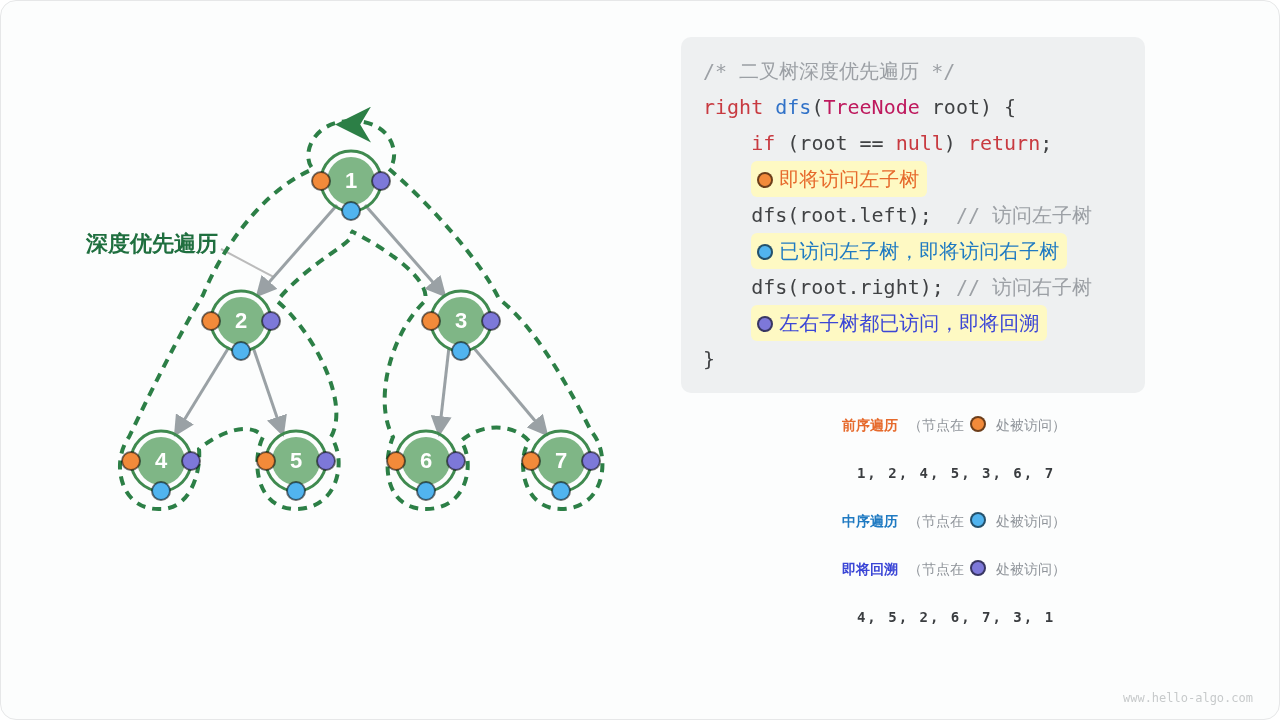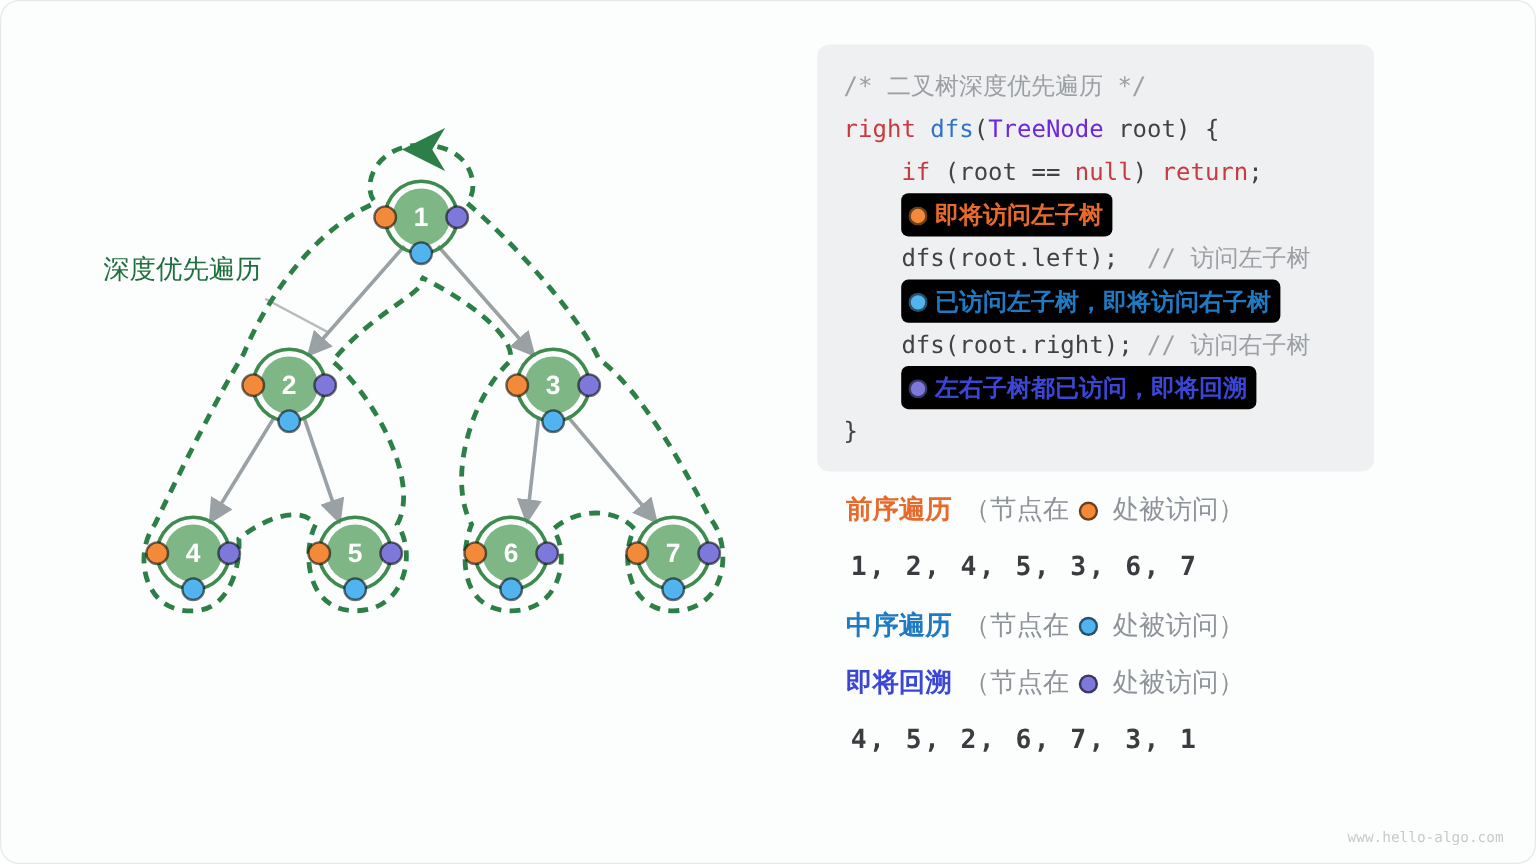--- a/index.html
+++ b/index.html
@@ -21,22 +21,22 @@
   }
   .tree-pane {
     position: absolute;
     left: 50px;
     top: 100px;
     width: 600px;
     height: 520px;
   }
   .tree-label {
     position: absolute;
-    left: 35px; top: 109px;
-    font-weight: 400;
+    left: 35px; top: 128px;
+    font-weight: 700;
     font-size: 22px;
     color: #1f6f3f;
   }
   .tree-label-line {
     position: absolute;
     left: 170px; top: 147px;
     width: 60px; height: 2px;
     background: #bbb;
     transform: rotate(28deg);
     transform-origin: left center;
@@ -54,51 +54,52 @@
     border-radius: 10px;
     padding: 16px 22px;
     font-family: ui-monospace, "SF Mono", Menlo, Consolas, monospace;
     font-size: 20px;
     line-height: 36px;
     color: #404244;
   }
   .code-pane .ln { white-space: pre; }
   .kw { color: #c83a40; }
   .fn { color: #3172c8; }
-  .ty { color: #6d28d9; }
+  .ty { color: #be185d; }
   .cm { color: #9ca0a5; }
   .hl {
     display: inline-block;
-    background: #000000;
+    background: #fef9c3;
     border-radius: 6px;
     padding: 0 8px 0 4px;
-    font-weight: 700;
+    font-weight: 400;
     text-align: right;
   }
   .hl.pre  { color: #e66a2c; }
   .hl.in   { color: #1f7ac2; }
   .hl.post { color: #3b46d6; }
   .dot {
     display: inline-block;
     width: 16px; height: 16px;
     border-radius: 50%;
     border: 2px solid rgba(0,0,0,0.55);
     vertical-align: -2px;
     margin: 0 6px 0 2px;
   }
   .dot.orange { background: #f28a3a; }
   .dot.blue   { background: #51b4ef; }
   .dot.purple { background: #7d78d9; }
   .orders {
     position: absolute;
-    left: 704px;
+    left: 688px;
     top: 400px;
     width: 530px;
-    font-size: 22px;
+    font-size: 14px;
     line-height: 48px;
+    text-align: center;
   }
   .orders .title { font-weight: 700; }
   .orders .title .note { color: #8e9399; font-weight: 500; margin-left: 10px; }
   .orders .seq {
     font-family: ui-monospace, "SF Mono", Menlo, Consolas, monospace;
     letter-spacing: 2px;
     color: #3a3d40;
     margin-left: 4px;
     font-weight: bold;
   }

